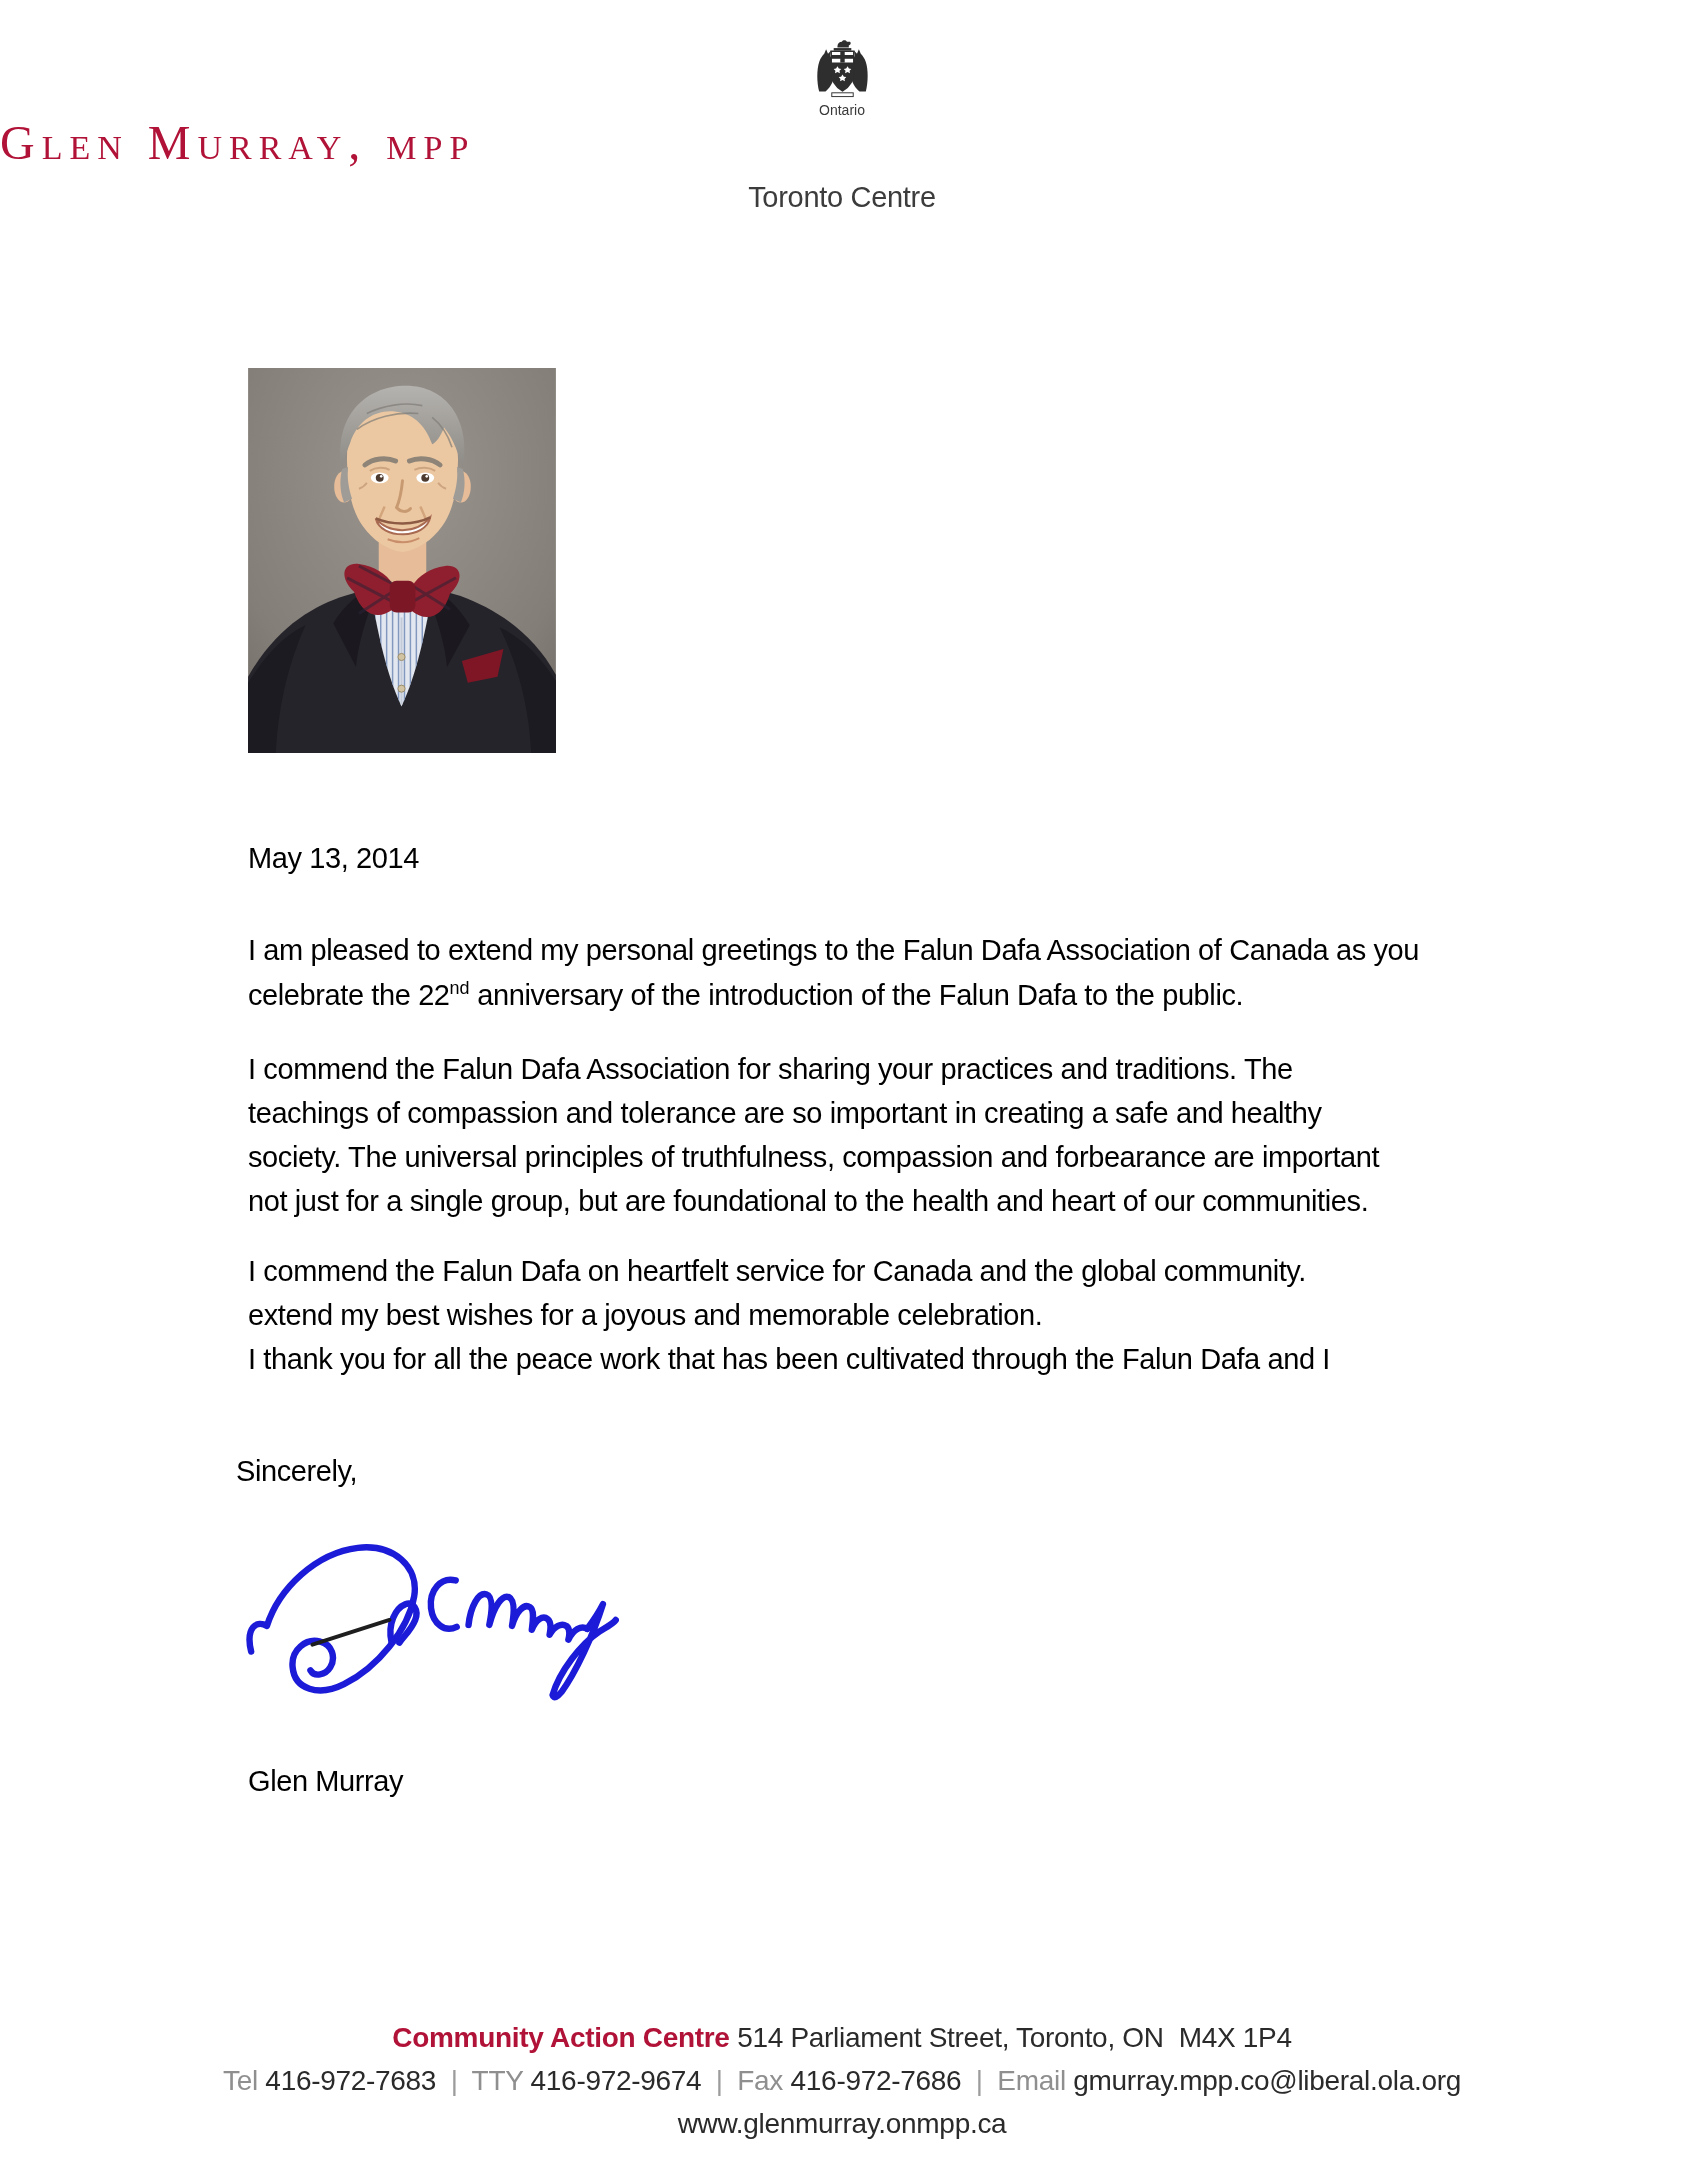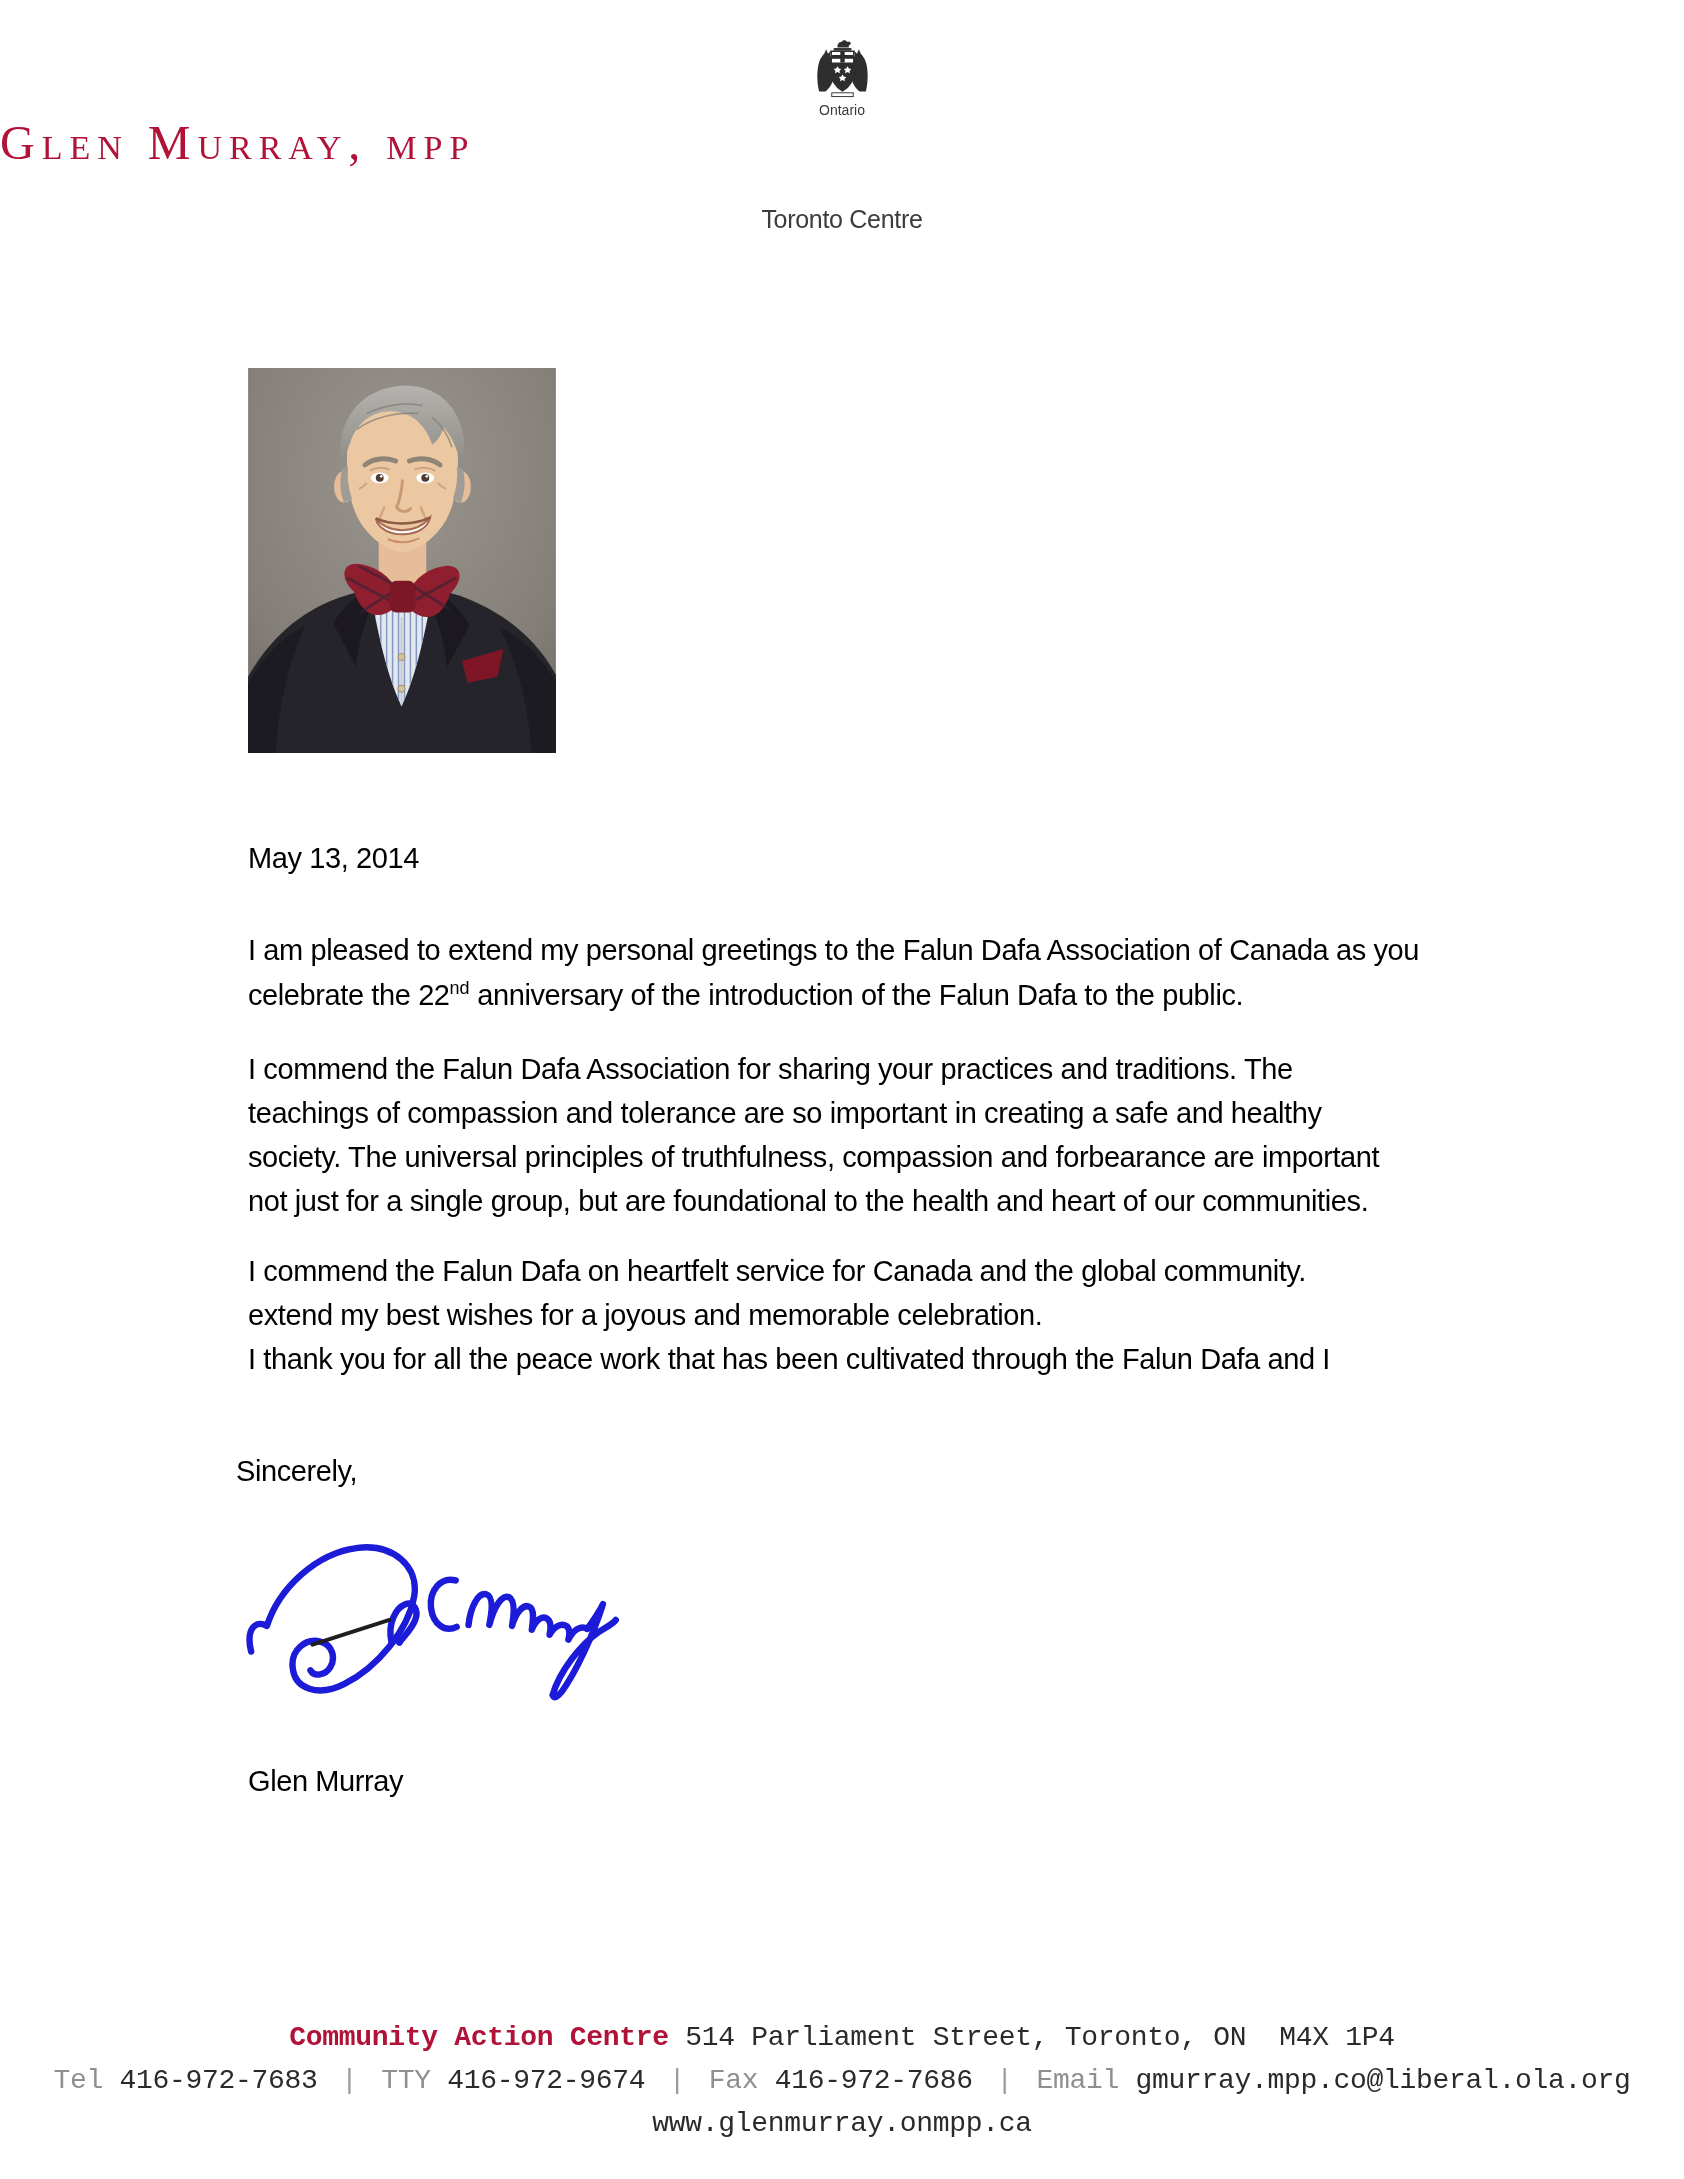--- a/index.html
+++ b/index.html
@@ -19,21 +19,21 @@
   .letterhead-name {
     position:absolute; top:115px; left:0; width:100%;
     text-align:left;
     font-family:"Liberation Serif", serif;
     font-variant:small-caps;
     font-size:48px; letter-spacing:7px;
     color:#b11237;
   }
   .letterhead-riding {
     position:absolute; top:181px; left:0; width:100%;
-    text-align:center; font-size:25px; color:#3c3c3c; letter-spacing:-0.3px;margin-top:24px;
+    text-align:center; font-size:29px; color:#3c3c3c; letter-spacing:-0.3px;
   }
 
   
   .photo { position:absolute; left:248px; top:368px; width:308px; height:385px; }
 
   
   .body-text { font-size:29px; letter-spacing:-0.4px; color:#000000; }
   .line { height:44px; white-space:nowrap; }
   .date-block   { position:absolute; left:248px; top:842px; }
   .para-1       { position:absolute; left:248px; top:934px; }
@@ -44,21 +44,21 @@
   sup.ord { vertical-align:super; font-size:0.62em; letter-spacing:0; }
 
   
   .signature { position:absolute; left:243px; top:1533px; width:376px; height:168px; }
 
   
   .footer {
     position:absolute; top:2016px; left:0; width:100%;
     text-align:center; font-size:28px; letter-spacing:-0.3px; color:#2a2a2a;
   }
-  .footer .row { height:43px; line-height:43px; white-space:nowrap;font-family:Liberation Mono, monospace; }
+  .footer .row { height:43px; line-height:43px; white-space:nowrap; }
   .f-office { color:#b11237; font-weight:bold; }
   .f-label  { color:#8f8f8f; }
   .f-pipe   { color:#9c9c9c; padding:0 7px; }
 </style>
 </head>
 <body>
 
 <div class="page">
 
   <div class="crest-wrap">

